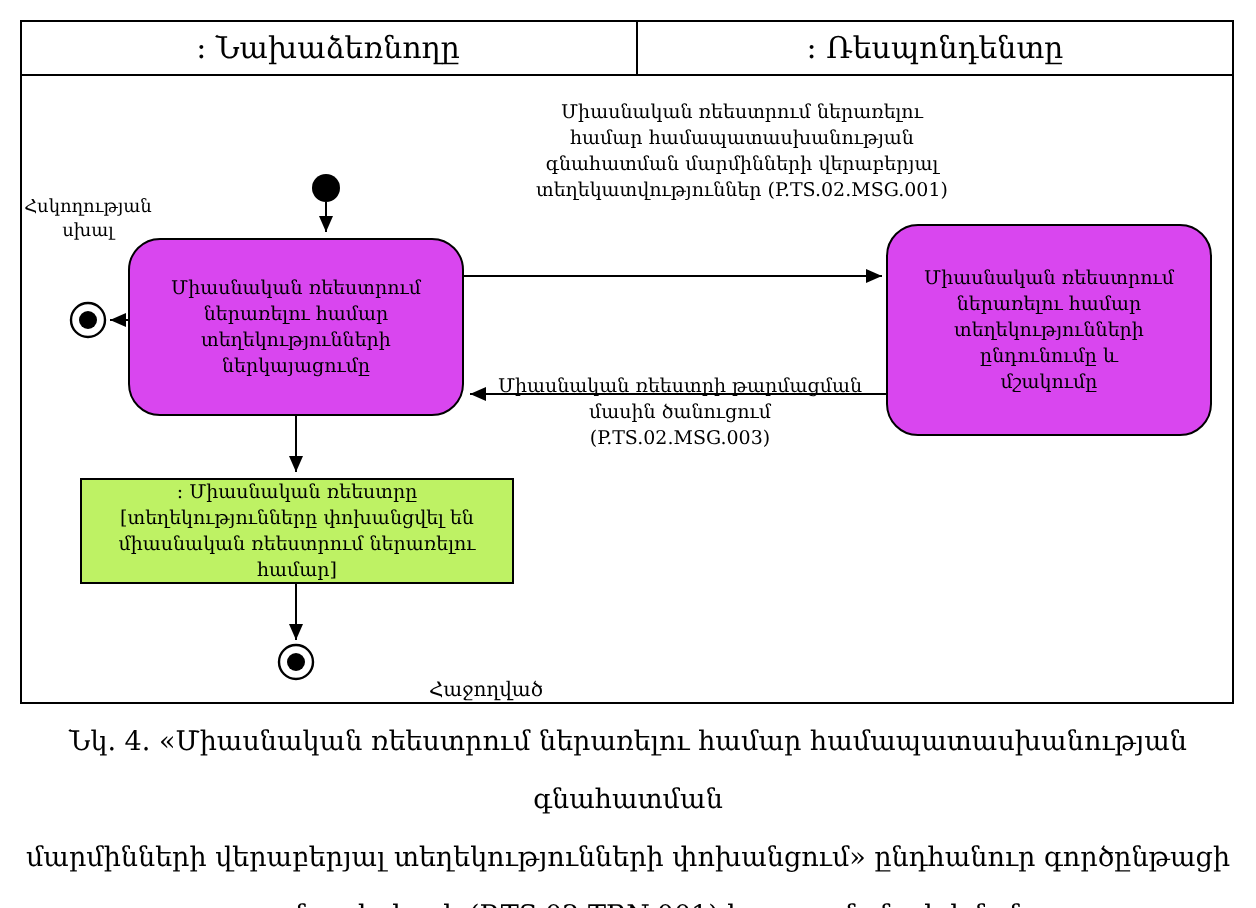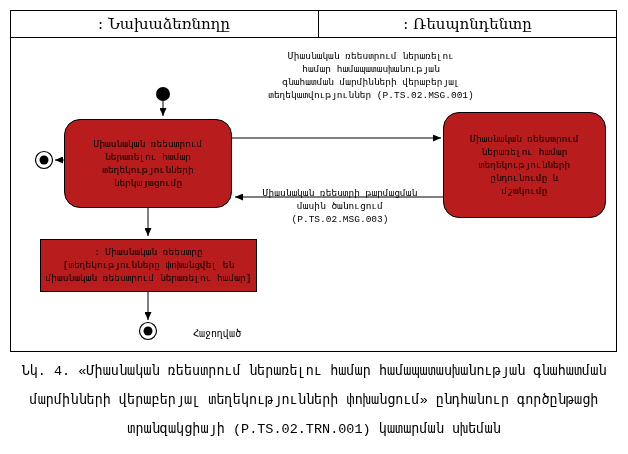--- a/index.html
+++ b/index.html
@@ -2,26 +2,26 @@
 <html><head>
 <meta charset="utf-8">
 <style>
   html,body{margin:0;padding:0;background:#fff;}
   .stage{
     position:relative;width:628px;height:454px;background:#ffffff;
     font-family:"DejaVu Serif","DejaVu Sans",serif;color:#000;overflow:hidden;
   }
   .abs{position:absolute;box-sizing:border-box;}
   .center{display:flex;align-items:center;justify-content:center;text-align:center;}
-  .pre{white-space:pre-line;font-family:Liberation Mono, monospace;}
+  .pre{white-space:pre-line;}
   .hdr{font-size:15px;}
   .small{font-size:9.5px;line-height:13px;}
   .tiny{font-size:9px;line-height:12px;}
-  .activity{border:1.2px solid #000;border-radius:16px;background:#b91c1c;}
-  .objectnode{border:1px solid #000;background:#b91c1c;}
+  .activity{border:1.2px solid #000;border-radius:16px;background:#d946ef;}
+  .objectnode{border:1px solid #000;background:#bef264;}
   .caption{font-size:13.5px;line-height:29px;text-align:center;}
   svg.overlay{position:absolute;left:0;top:0;pointer-events:none;z-index:5;}
 </style>
 </head>
 <body>
 
 <div class="stage">
 
   <div class="abs center hdr" style="left:10px;top:10px;width:308px;height:27px;">: Նախաձեռնողը</div>
   <div class="abs center hdr" style="left:318px;top:10px;width:299px;height:27px;">: Ռեսպոնդենտը</div>
@@ -33,28 +33,30 @@
   <div class="abs center activity small pre" style="left:443px;top:112px;width:163px;height:106px;">Միասնական ռեեստրում
 ներառելու համար
 տեղեկությունների
 ընդունումը և
 մշակումը</div>
 
   <div class="abs center objectnode small pre" style="left:40px;top:239px;width:217px;height:53px;">: Միասնական ռեեստրը
 [տեղեկությունները փոխանցվել են
 միասնական ռեեստրում ներառելու համար]</div>
 
+  <div class="abs center tiny pre" style="left:4px;top:96px;width:80px;height:28px;">Հսկողության
+սխալ</div>
   <div class="abs center small pre" style="left:252px;top:48px;width:238px;height:56px;">Միասնական ռեեստրում ներառելու
 համար համապատասխանության
 գնահատման մարմինների վերաբերյալ
 տեղեկատվություններ (P.TS.02.MSG.001)</div>
   <div class="abs center small pre" style="left:240px;top:144px;width:200px;height:44px;margin-top:40px;">Միասնական ռեեստրի թարմացման
 մասին ծանուցում
 (P.TS.02.MSG.003)</div>
-  <div class="abs pre" style="left:193px;top:328px;width:100px;height:16px;font-size:10px;">Հաջողված</div>
+  <div class="abs pre" style="left:193px;top:340px;width:100px;height:16px;font-size:10px;text-align:center;">Հաջողված</div>
 
   <div class="abs caption pre" style="left:0px;top:357px;width:628px;">Նկ. 4. «Միասնական ռեեստրում ներառելու համար համապատասխանության գնահատման
 մարմինների վերաբերյալ տեղեկությունների փոխանցում» ընդհանուր գործընթացի
 տրանզակցիայի (P.TS.02.TRN.001) կատարման սխեման</div>
 
   <svg class="overlay" width="628" height="454" viewBox="0 0 628 454">
     <defs>
       <marker id="arw" markerWidth="9" markerHeight="7" refX="8" refY="3.5" orient="auto">
         <path d="M0,0 L8,3.5 L0,7 Z" fill="#000"></path>
       </marker>

